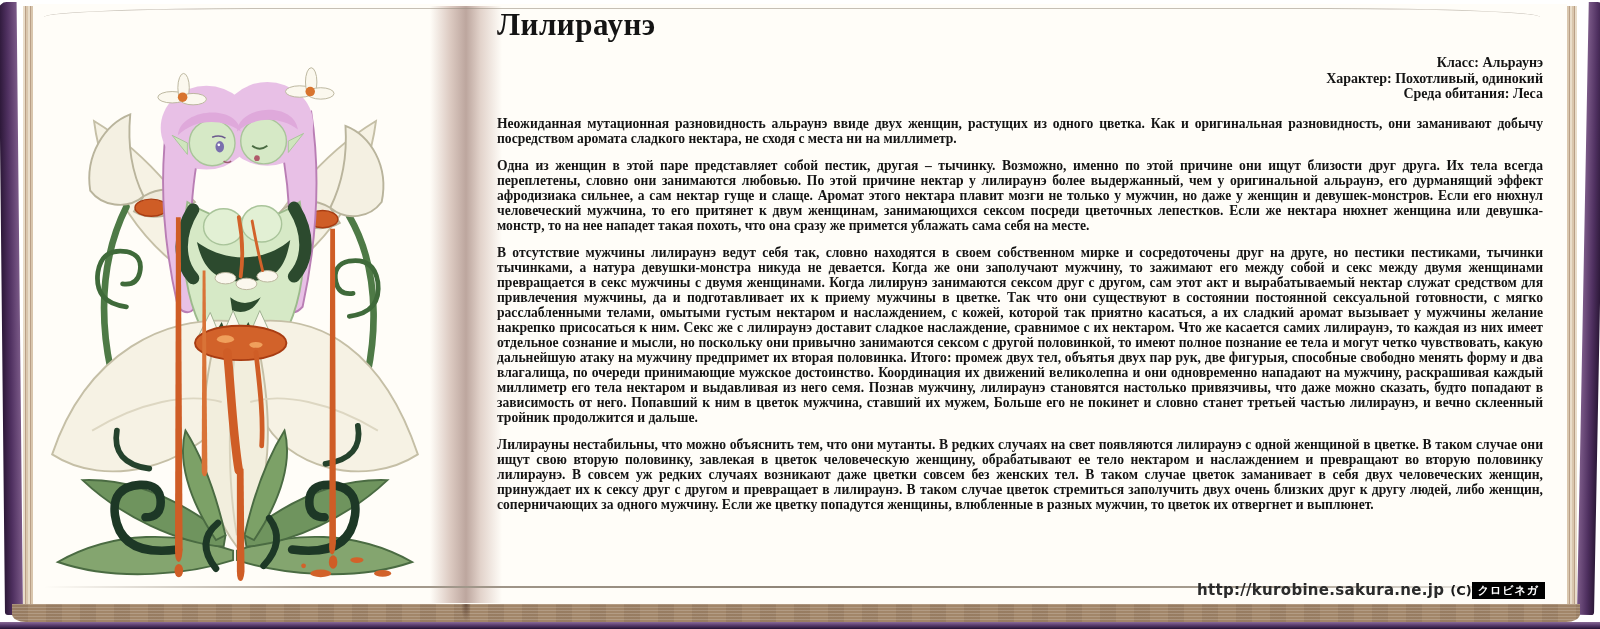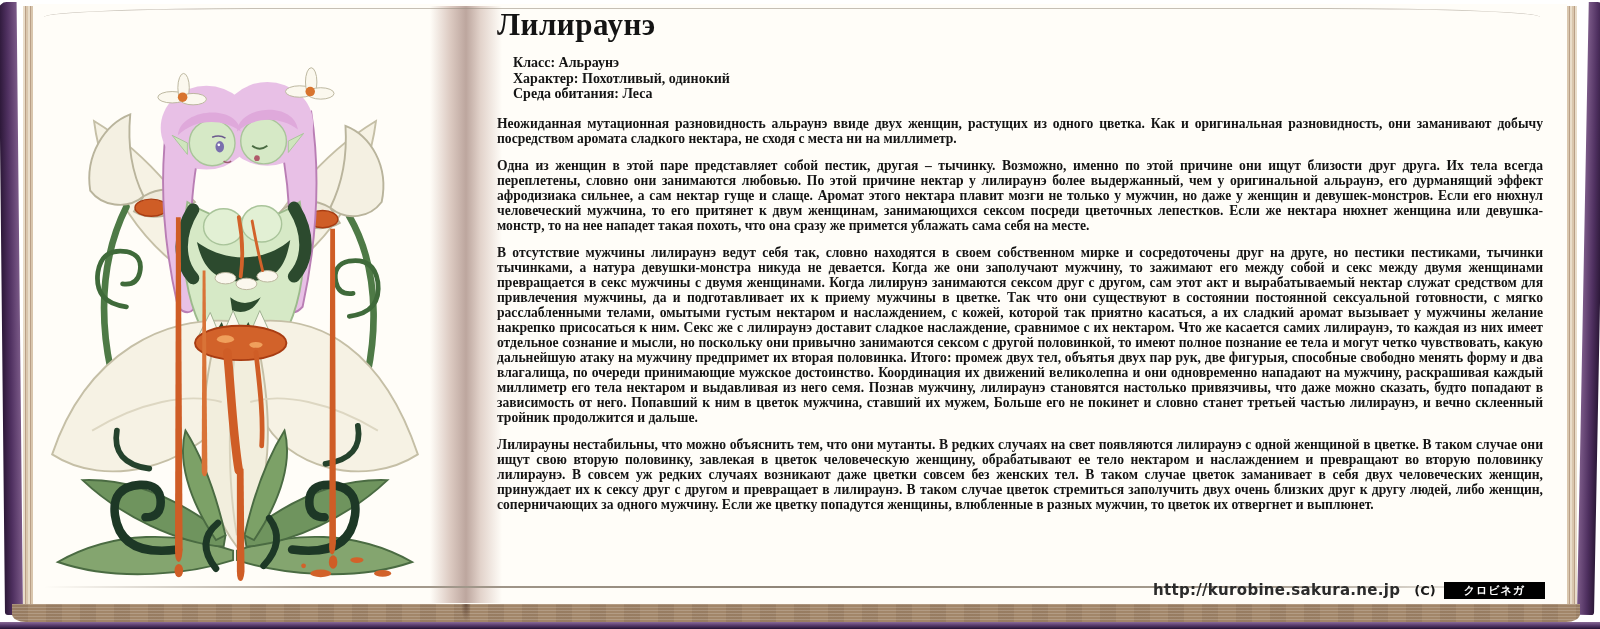--- a/index.html
+++ b/index.html
@@ -79,39 +79,39 @@
 
   
   .right-page{
     position:absolute;left:497px;top:8px;width:1046px;height:436px;
     color:#141414;
   }
   .page-title{
     font-size:31px;font-weight:bold;letter-spacing:.5px;
     margin:0 0 13px 0;line-height:34px;
   }
-  .stats{margin:0 0 14px 16px;}
+  .stats{margin:0 0 14px 0;text-align:right;}
   .stat-line{
     font-size:14px;font-weight:bold;line-height:15.5px;white-space:nowrap;
   }
   .body-par{
     font-size:13.6px;font-weight:bold;line-height:15px;
     text-align:justify;margin:0 0 12px 0;
   }
   .footer{
     position:absolute;right:55px;top:580px;height:20px;
-    display:flex;align-items:center;gap:8px;
+    display:flex;align-items:center;gap:0;
     font-family:"DejaVu Sans", sans-serif;
   }
   .site-url{font-size:15px;font-weight:bold;color:#2b2b2b;letter-spacing:.3px;}
   .copyright{font-size:13px;font-weight:bold;color:#1a1a1a;margin-left:6px;}
   .publisher-badge{
     background:#000;color:#fff;
     font-size:11px;font-weight:bold;line-height:15px;
-    padding:1px 20px;letter-spacing:1px;
+    padding:1px 6px;letter-spacing:1px;
   }
 </style>
 </head>
 <body>
 
 <div class="book">
 
   <div class="cover-left"></div>
   <div class="stack-left"></div>
   <div class="pages"></div>

